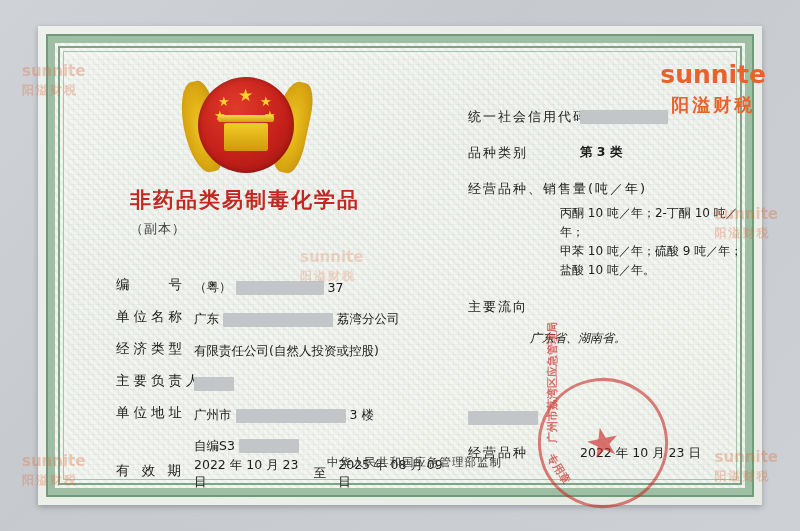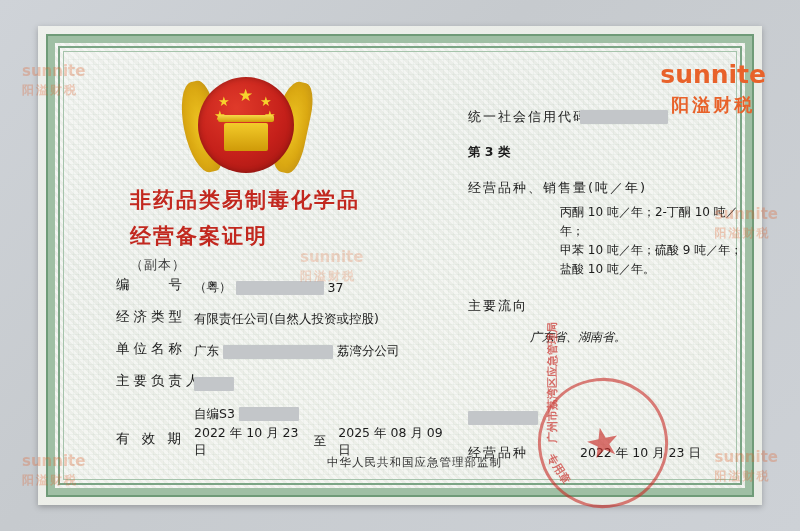--- a/index.html
+++ b/index.html
@@ -156,55 +156,62 @@
         <span class="star s1">★</span>
         <span class="star s2">★</span>
         <span class="star s3">★</span>
         <span class="star s4">★</span>
       </div>
       <div class="gate"></div>
     </div>
 
     <div class="title-block">
       <div class="title1">非药品类易制毒化学品</div>
-      <div class="title2">经营备案证明</div>
       <div class="title3">（副本）</div>
     </div>
 
     <div class="fields">
       <div class="row">
         <div class="lbl">编　　号</div>
         <div class="val">
           <span>（粤）</span>
           <span class="redact r90"></span>
           <span>37</span>
         </div>
       </div>
 
       <div class="row">
-        <div class="lbl">经济类型</div>
-        <div class="val">有限责任公司(自然人投资或控股)</div>
-      </div>
-
-      <div class="row">
         <div class="lbl">单位名称</div>
         <div class="val">
           <span>广东</span>
           <span class="redact r110"></span>
           <span>荔湾分公司</span>
         </div>
       </div>
 
       <div class="row">
+        <div class="lbl">经济类型</div>
+        <div class="val">有限责任公司(自然人投资或控股)</div>
+      </div>
+
+      <div class="row">
         <div class="lbl">主要负责人</div>
         <div class="val">
           <span class="redact r40"></span>
         </div>
       </div>
 
+      <div class="row">
+        <div class="lbl">单位地址</div>
+        <div class="val">
+          <span>广州市</span>
+          <span class="redact r110"></span>
+          <span>3 楼</span>
+        </div>
+      </div>
 
       <div class="row2">
         <div class="sub">
           <span>自编S3</span>
           <span class="redact r60"></span>
         </div>
       </div>
 
       <div class="row">
         <div class="lbl">有 效 期</div>
@@ -218,20 +225,21 @@
 
     <div class="right">
       <div class="rrow">
         <div class="rlbl">统一社会信用代码</div>
         <div class="rval">
           <span class="redact r90"></span>
         </div>
       </div>
 
       <div class="rrow rsection">
+        <div class="rlbl">品种类别</div>
         <div class="rval">第 3 类</div>
       </div>
 
       <div class="rrow rsection">
         <div class="rlbl" style="width:auto">经营品种、销售量(吨／年)</div>
       </div>
       <div class="detail">
         <div>丙酮 10 吨／年；2-丁酮 10 吨／年；</div>
         <div>甲苯 10 吨／年；硫酸 9 吨／年；</div>
         <div>盐酸 10 吨／年。</div>

